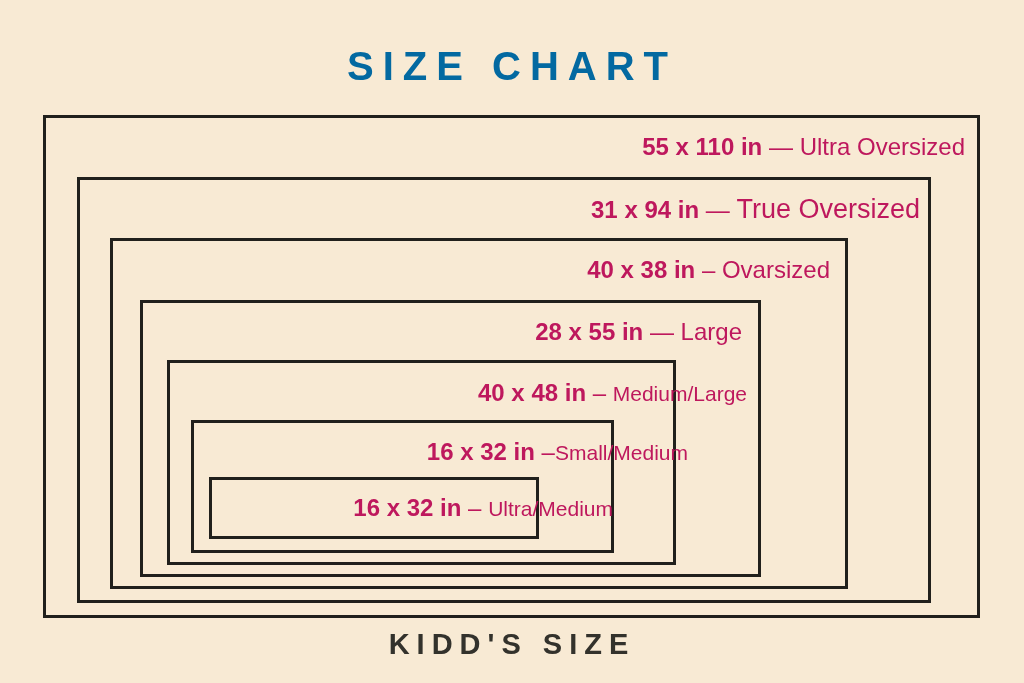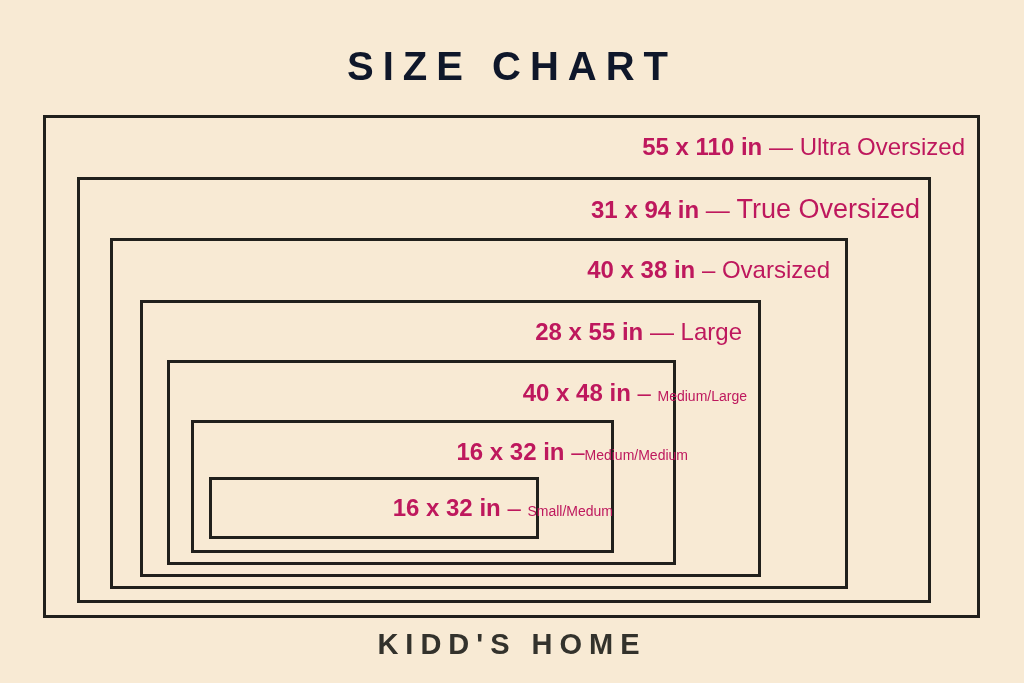--- a/index.html
+++ b/index.html
@@ -13,21 +13,21 @@
   }
   .title {
     position: absolute;
     top: 44px;
     left: 0;
     width: 100%;
     text-align: center;
     font-size: 40px;
     font-weight: 700;
     letter-spacing: 9px;
-    color: #0f172a;
+    color: #0369a1;
     white-space: nowrap;
   }
   .rect {
     position: absolute;
     border: 3px solid #21201c;
     box-sizing: border-box;
     background: transparent;
   }
   .r1 { left: 43px;  top: 115px; width: 937px; height: 503px; }
   .r2 { left: 77px;  top: 177px; width: 854px; height: 426px; }
@@ -48,21 +48,21 @@
   .label .sep  { white-space: pre; font-weight: 400; }
   .label .name { font-weight: 400; }
   .l1 { right: 59px;  top: 132px; }
   .l2 { right: 104px; top: 194px; }
   .l3 { right: 194px; top: 255px; }
   .l4 { right: 282px; top: 317px; }
   .l5 { right: 277px; top: 378px; }
   .l6 { right: 336px; top: 437px; }
   .l7 { right: 411px; top: 493px; }
   .l2 .name { font-size: 27px; }
-  .l5 .name, .l6 .name, .l7 .name { font-size: 14px; }
+  .l5 .name, .l6 .name, .l7 .name { font-size: 21px; }
   .brand {
     position: absolute;
     top: 628px;
     left: 0;
     width: 100%;
     text-align: center;
     font-size: 29px;
     font-weight: 700;
     letter-spacing: 7px;
     color: #33322c;
@@ -98,22 +98,22 @@
 
   <div class="label l4">
     <span class="size">28 x 55 in</span><span class="sep"> — </span><span class="name">Large</span>
   </div>
 
   <div class="label l5">
     <span class="size">40 x 48 in</span><span class="sep"> – </span><span class="name">Medium/Large</span>
   </div>
 
   <div class="label l6">
-    <span class="size">16 x 32 in</span><span class="sep"> –</span><span class="name">Medium/Medium</span>
+    <span class="size">16 x 32 in</span><span class="sep"> –</span><span class="name">Small/Medium</span>
   </div>
 
   <div class="label l7">
-    <span class="size">16 x 32 in</span><span class="sep"> – </span><span class="name">Small/Medum</span>
+    <span class="size">16 x 32 in</span><span class="sep"> – </span><span class="name">Ultra/Medium</span>
   </div>
 
-  <div class="brand">KIDD'S HOME</div>
+  <div class="brand">KIDD'S SIZE</div>
 
 </div>
 
 </body></html>

